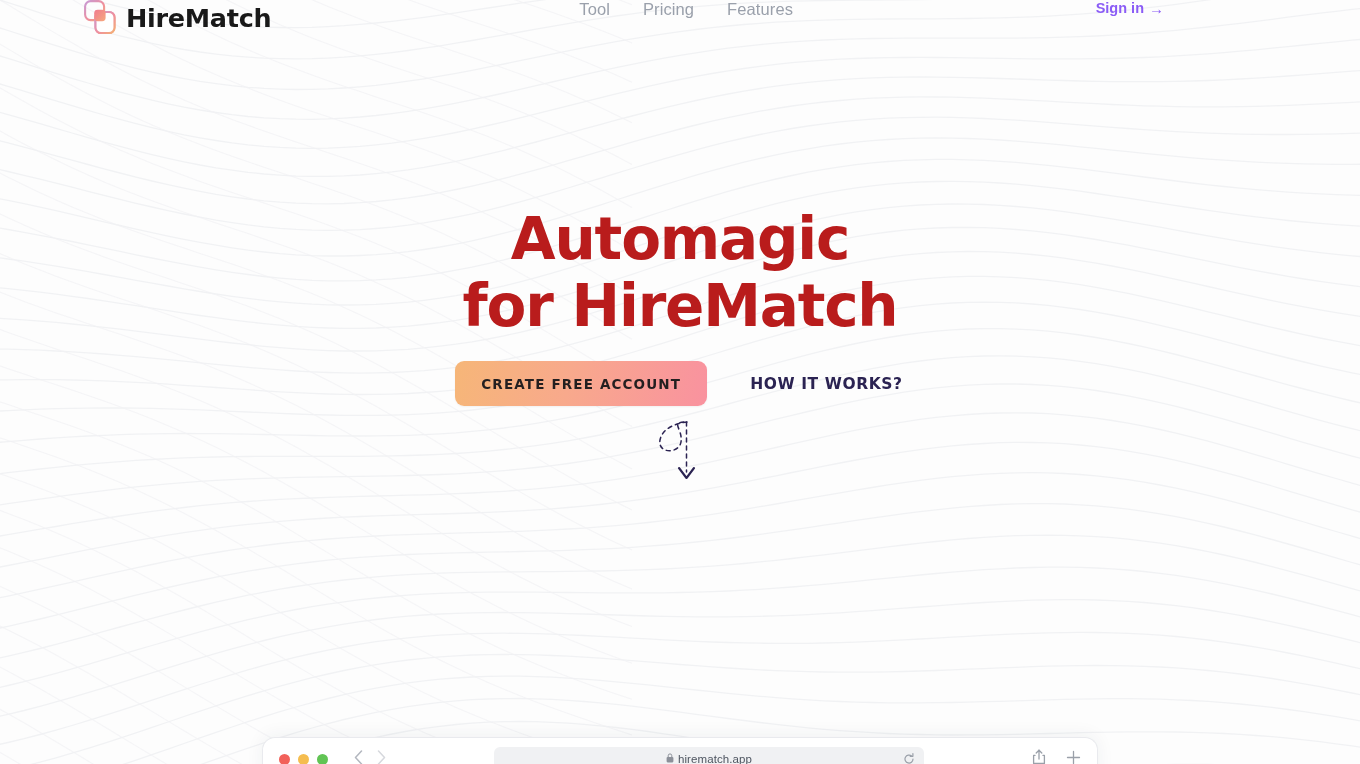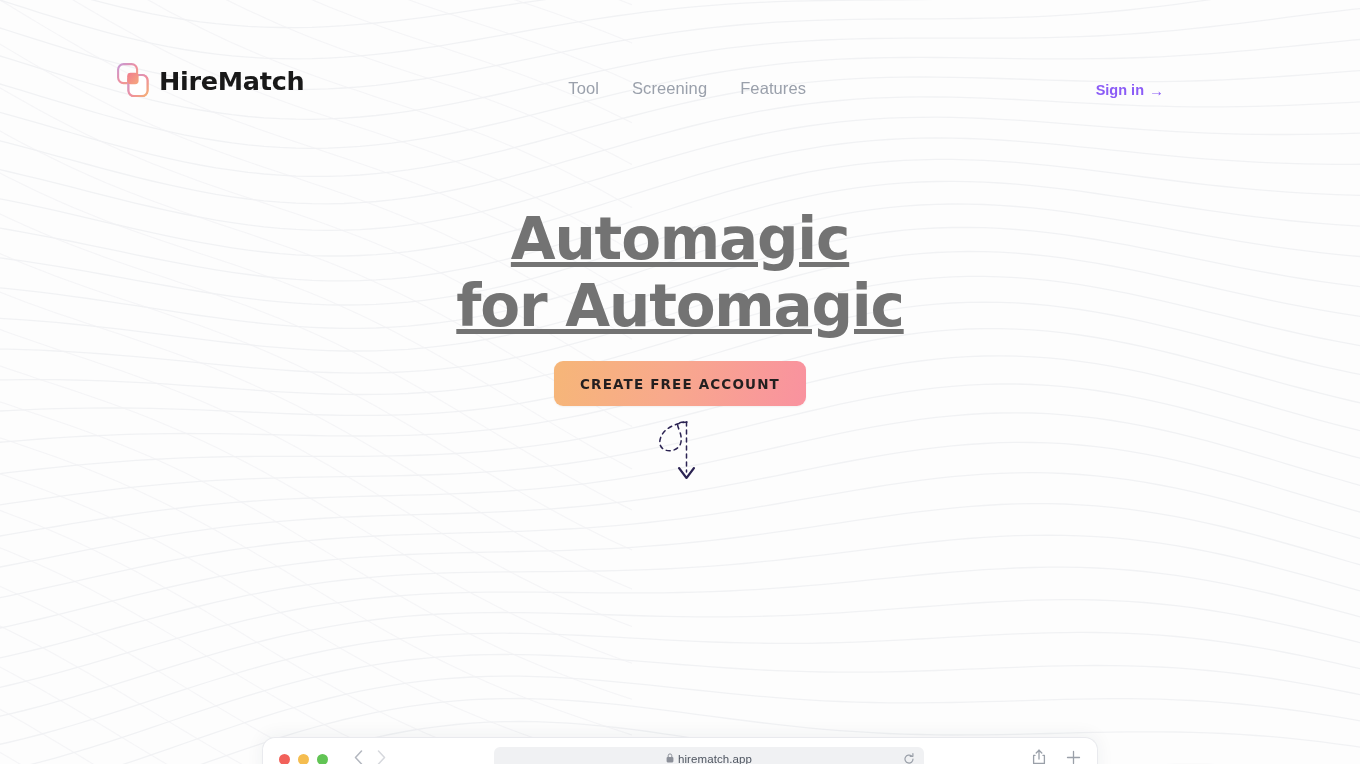--- a/index.html
+++ b/index.html
@@ -30,22 +30,23 @@
     position: relative;
     z-index: 1;
     width: 1360px;
     height: 764px;
   }
 
   
   .header {
     height: 98px;
     display: flex;
-    align-items: flex-end;
-    padding: 0 196px 0 117px;
+    align-items: flex-start;
+    padding: 0 196px 0 84px;
+    gap: 44px;
   }
 
   .brand {
     display: flex;
     align-items: center;
     gap: 9px;
     cursor: pointer;
   }
 
   .brand-mark {
@@ -97,25 +98,24 @@
   .hero {
     text-align: center;
     padding-top: 112px;
   }
 
   .hero-title {
     font-family: "DejaVu Sans", sans-serif;
     font-size: 58px;
     line-height: 1.0;
     font-weight: 700;
-    color: #737373;
+    color: #b91c1c;
     letter-spacing: -1.2px;
     width: 640px;
     margin: 0 auto;
-    text-decoration: underline;
   }
   .hero-title .l1 { display: block; }
   .hero-title .l2 { display: block; margin-top: 9px; }
   .hero-title .l3 { display: block; margin-top: 9px; }
 
   .hero-sub {
     margin: 32px auto 0;
     width: 626px;
     font-size: 18.5px;
     line-height: 1.32;
@@ -379,40 +379,41 @@
           <rect x="11.5" y="12" width="19" height="21" rx="5.5" fill="#ffffff"></rect>
           <rect x="11.5" y="12" width="19" height="21" rx="5.5" fill="none" stroke="url(#lgA)" stroke-width="2.1"></rect>
           <rect x="10.2" y="9.8" width="11.4" height="11.4" rx="3.4" fill="url(#lgB)"></rect>
         </svg>
       </span>
       <span class="brand-name">HireMatch</span>
     </div>
 
     <nav class="nav">
       <a class="nav-link">Tool</a>
-      <a class="nav-link">Screening</a>
+      <a class="nav-link">Pricing</a>
       <a class="nav-link">Features</a>
     </nav>
 
     <a class="signin">
       <span>Sign in</span>
       <span class="arrow">→</span>
     </a>
   </header>
 
   <main class="hero">
 
     <h1 class="hero-title">
       <span class="l1">Automagic</span>
-      <span class="l3">for Automagic</span>
+      <span class="l3">for HireMatch</span>
     </h1>
 
 
     <div class="cta-row">
       <button class="btn-primary">CREATE FREE ACCOUNT</button>
+      <button class="btn-link">HOW IT WORKS?</button>
     </div>
 
     <div class="doodle">
       <svg width="70" height="80" viewBox="0 0 70 80">
         <path d="M42 6 C42 6 18 8 15 24 C12.5 38 34 38 36 26 C38 12 24 6 42 6 Z" fill="none" stroke="#2b2352" stroke-width="1.5" stroke-dasharray="4 4" stroke-linecap="round"></path>
         <path d="M41.5 6 L41.5 56" fill="none" stroke="#2b2352" stroke-width="1.5" stroke-dasharray="4 4" stroke-linecap="round"></path>
         <path d="M34 52 L41.5 62 L49 52" fill="none" stroke="#2b2352" stroke-width="2.1" stroke-linecap="round" stroke-linejoin="round"></path>
       </svg>
     </div>
   </main>

